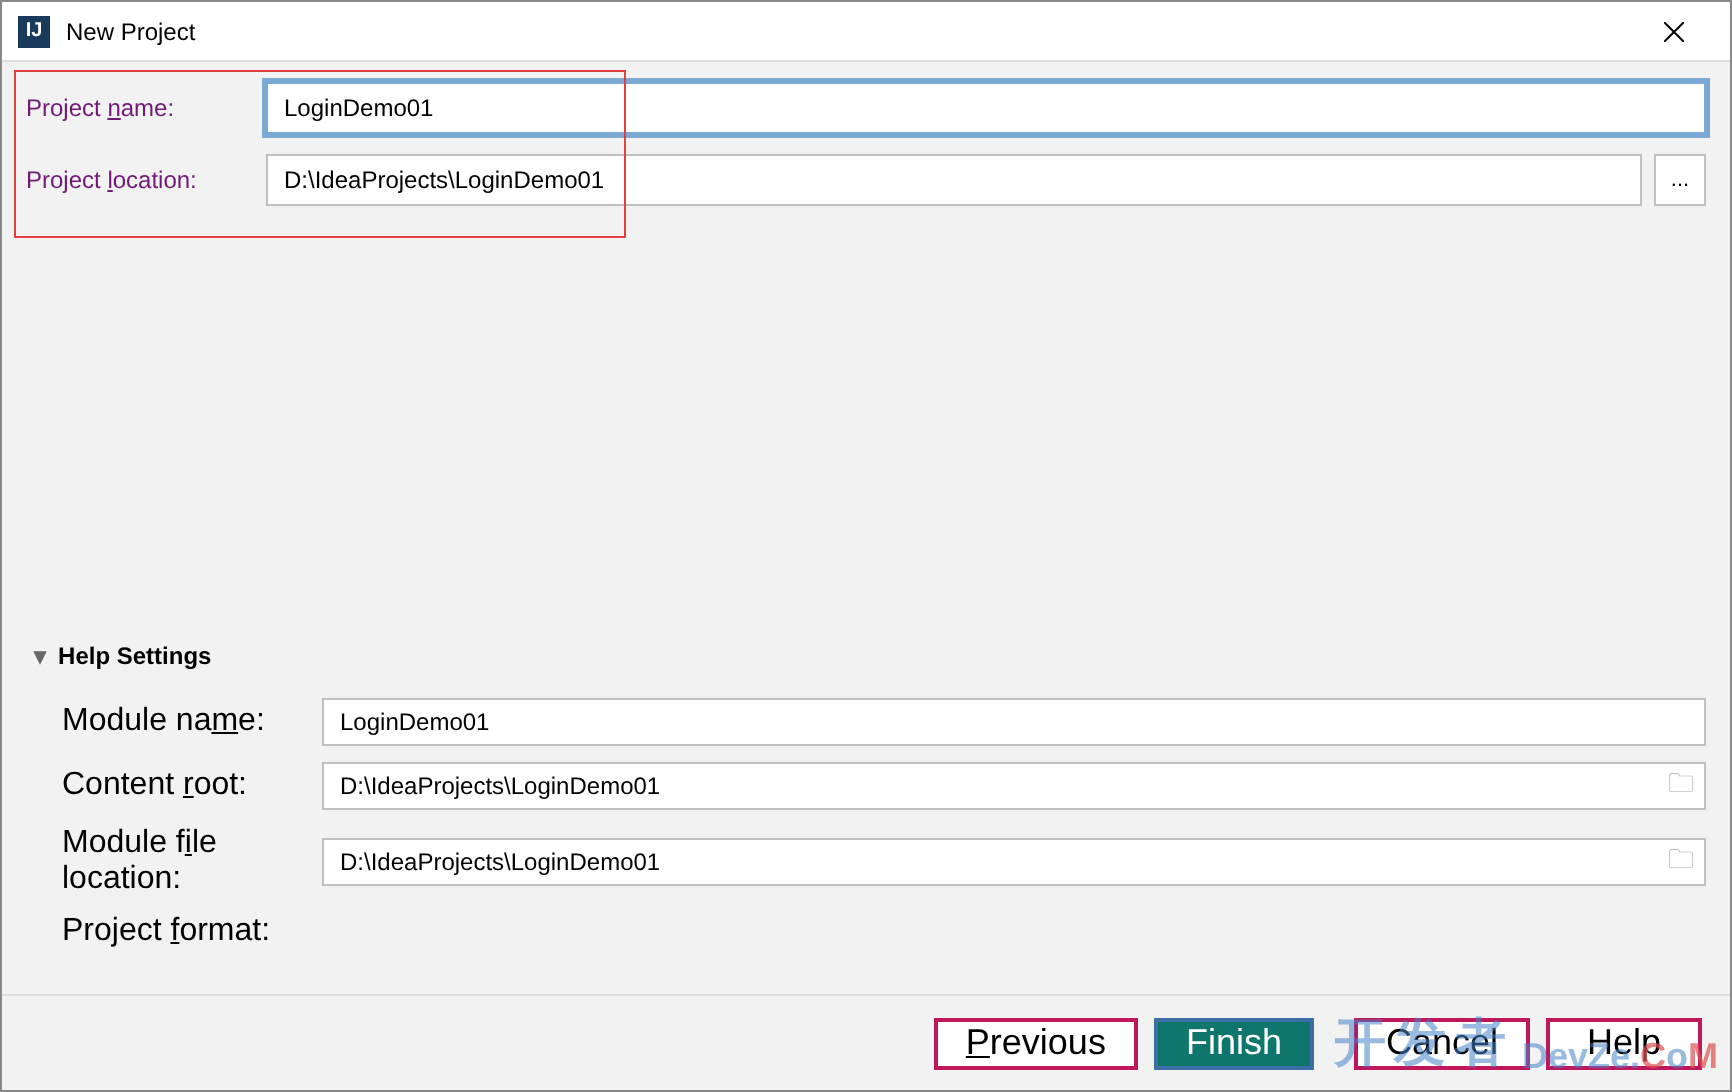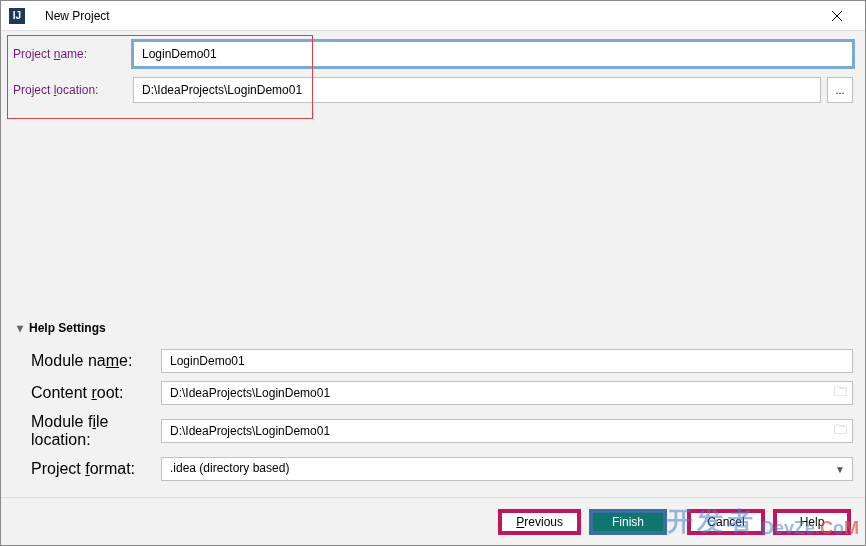--- a/index.html
+++ b/index.html
@@ -12,21 +12,20 @@
       overflow: hidden;
       border: 1px solid #888;
     }
     .titlebar {
       height: 30px;
       background: #fff;
       border-bottom: 1px solid #ddd;
       display: flex;
       align-items: center;
       padding: 0 8px;
-      gap: 12px;
     }
     .titlebar .app-icon {
       width: 16px; height: 16px;
       background: #1a3a5c;
       color: #fff;
       display: inline-flex;
       align-items: center;
       justify-content: center;
       font-size: 10px;
       font-weight: bold;
@@ -165,23 +164,23 @@
       align-items: center;
       justify-content: flex-end;
       padding: 0 14px;
       gap: 8px;
       position: relative;
     }
     .btn {
       height: 26px;
       min-width: 78px;
       padding: 0 14px;
-      border: 4px solid #be185d;
-      background: #fff;
-      font-size: 12px;
+      border: 2px solid #be185d;
+      background: #fff;
+      font-size: 18px;
       cursor: pointer;
       font-family: inherit;
     }
     .btn.primary {
       background: #0f766e;
       border-color: #3a6ea5;
       color: #fff;
     }
     .btn-group { display: flex; gap: 8px; margin-left: 12px; }
     .watermark {
@@ -251,24 +250,20 @@
     <div class="settings-row">
       <label>Module f<span class="underline">i</span>le location:</label>
       <div class="field-wrap">
         <input type="text" value="D:\IdeaProjects\LoginDemo01" style="">
         <span class="folder-icon">🗀</span>
       </div>
     </div>
 
     <div class="settings-row">
       <label>Project <span class="underline">f</span>ormat:</label>
-      <div class="select-wrap">
-        <div class="select-display">.idea (directory based)</div>
-        <span class="dropdown-arrow">▼</span>
-      </div>
     </div>
   </div>
 </div>
 
 <div class="footer">
   <button class="btn"><span class="underline">P</span>revious</button>
   <button class="btn primary">Finish</button>
   <div class="btn-group">
     <button class="btn">Cancel</button>
     <button class="btn">Help</button>

